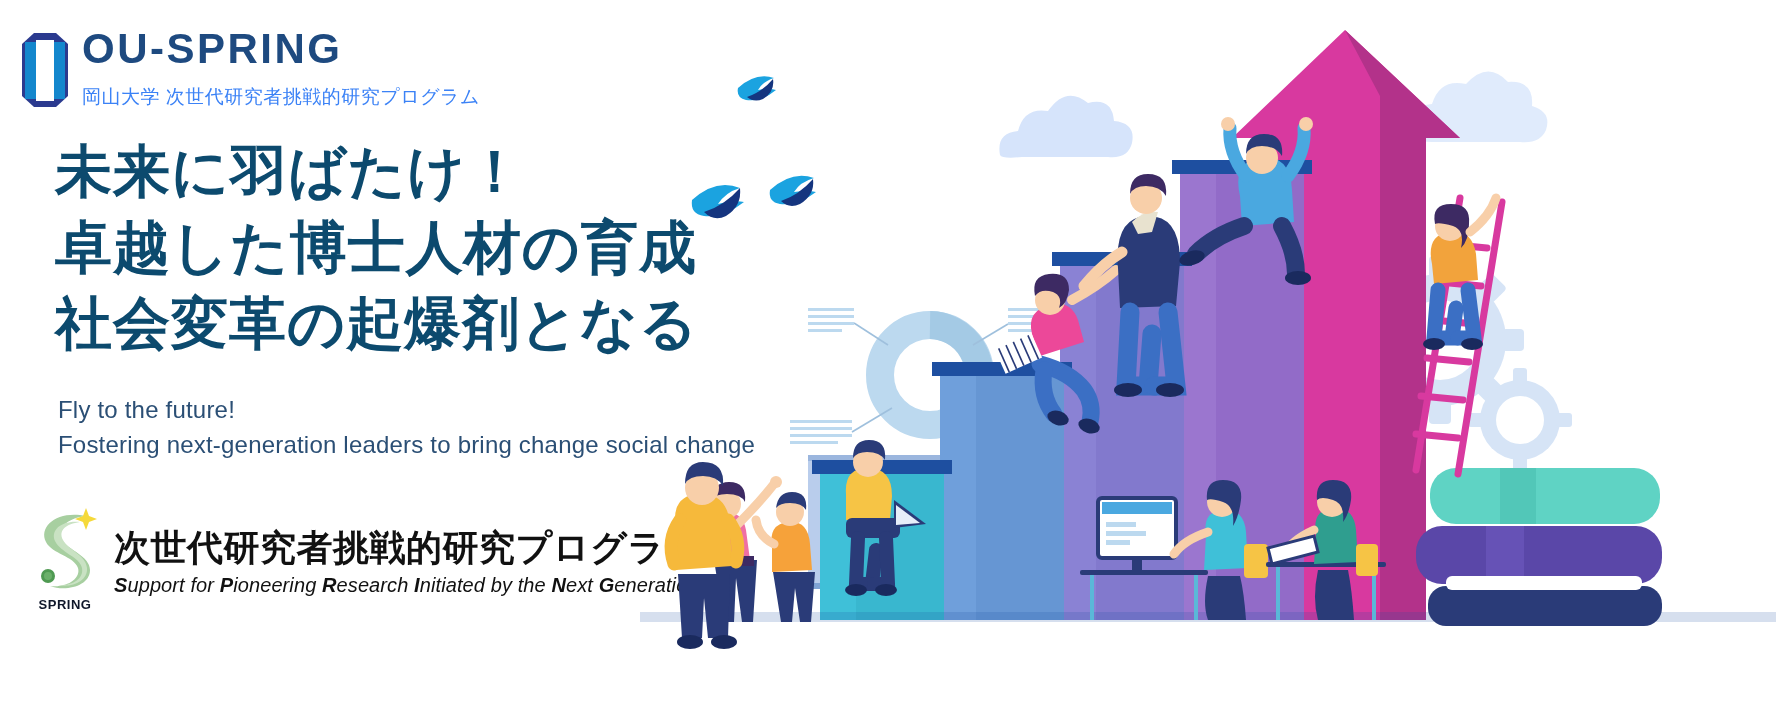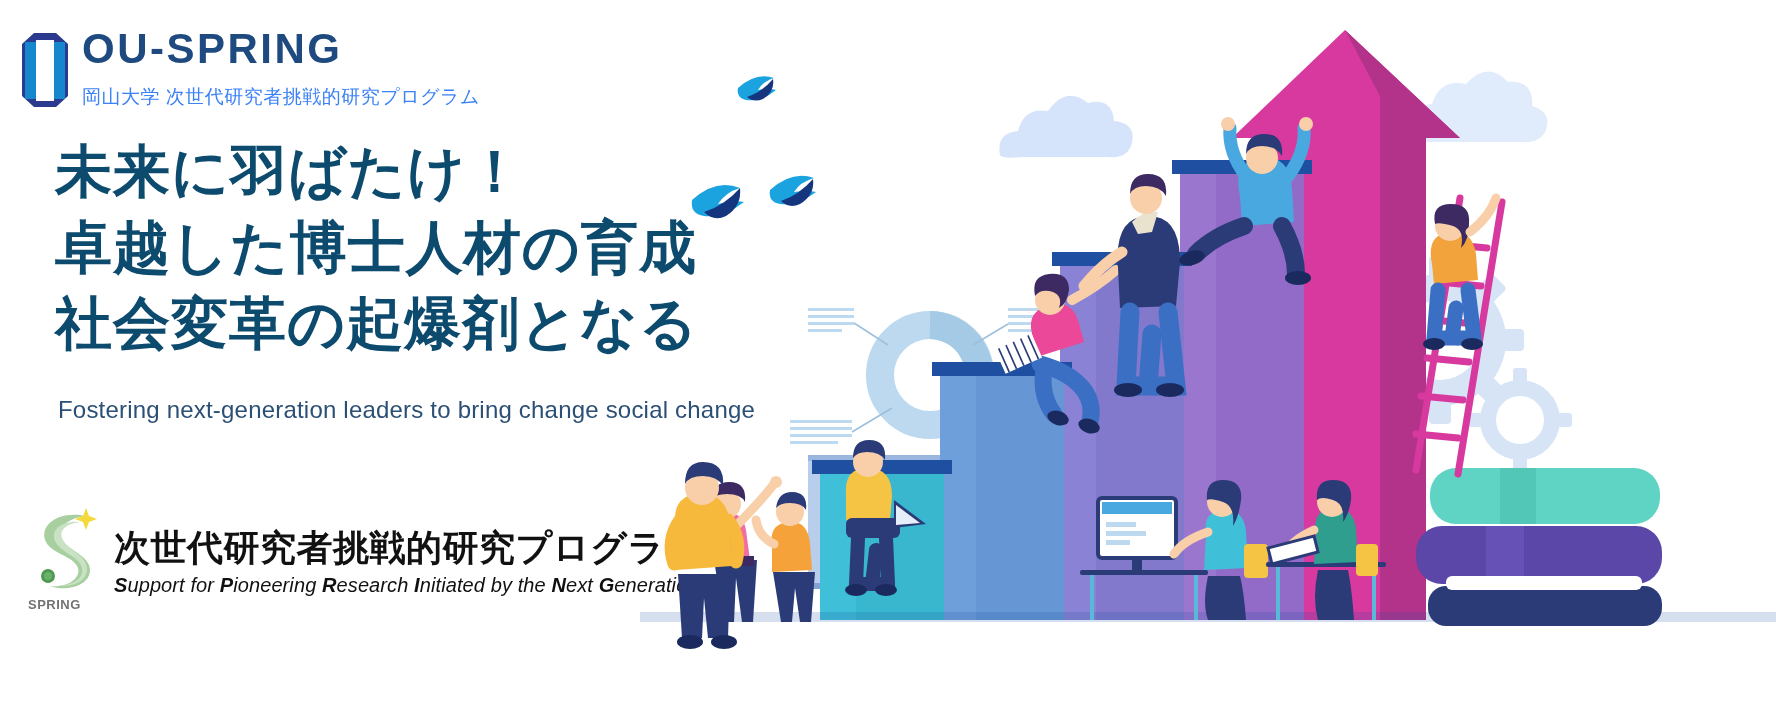--- a/index.html
+++ b/index.html
@@ -63,22 +63,22 @@
   }
   #tagline div{white-space:nowrap;}
 
   
   #spring-lockup{
     position:absolute;left:28px;top:500px;
     display:flex;align-items:center;gap:12px;
   }
   #spring-mark{position:relative;width:74px;height:110px;flex:none;}
   #spring-mark .spring-word{
-    position:absolute;left:0;bottom:-2px;width:74px;text-align:left;
-    font-size:13px;font-weight:bold;color:#737373;letter-spacing:0.5px;
+    position:absolute;left:0;bottom:-2px;width:74px;text-align:center;
+    font-size:13px;font-weight:bold;color:#0f172a;letter-spacing:0.5px;
   }
   #spring-text{display:flex;flex-direction:column;justify-content:center;padding-top:14px;}
   #spring-jp{
     font-size:36px;font-weight:bold;color:#111111;
     letter-spacing:0.5px;line-height:1.15;white-space:nowrap;
   }
   #spring-en{
     font-size:20px;font-style:italic;color:#111111;
     margin-top:5px;white-space:nowrap;letter-spacing:0.1px;
   }
@@ -112,20 +112,21 @@
       </div>
     </div>
 
     <div id="headline">
       <div>未来に羽ばたけ！</div>
       <div>卓越した博士人材の育成</div>
       <div>社会変革の起爆剤となる</div>
     </div>
 
     <div id="tagline">
+      <div>Fly to the future!</div>
       <div>Fostering next-generation leaders to bring change social change</div>
     </div>
 
     <div id="spring-lockup">
       <div id="spring-mark">
         <svg width="74" height="94" viewBox="0 0 74 94" xmlns="http://www.w3.org/2000/svg">
           <path d="M58 16 C30 10 10 26 18 42 C24 54 46 56 50 68 C53 78 40 88 22 86 C38 92 62 86 62 70 C62 56 40 50 34 40 C28 30 38 18 58 16 Z" fill="#a7cfa0"></path>
           <path d="M52 22 C34 20 22 30 27 41 C33 53 52 57 54 68 C56 79 44 86 30 85 C44 88 60 81 59 68 C58 55 40 50 35 40 C30 30 38 24 52 22 Z" fill="#c9e2c3"></path>
           <g fill="#f5d93a">
             <path d="M58 8 L61 16 L69 19 L61 22 L58 30 L55 22 L47 19 L55 16 Z"></path>

